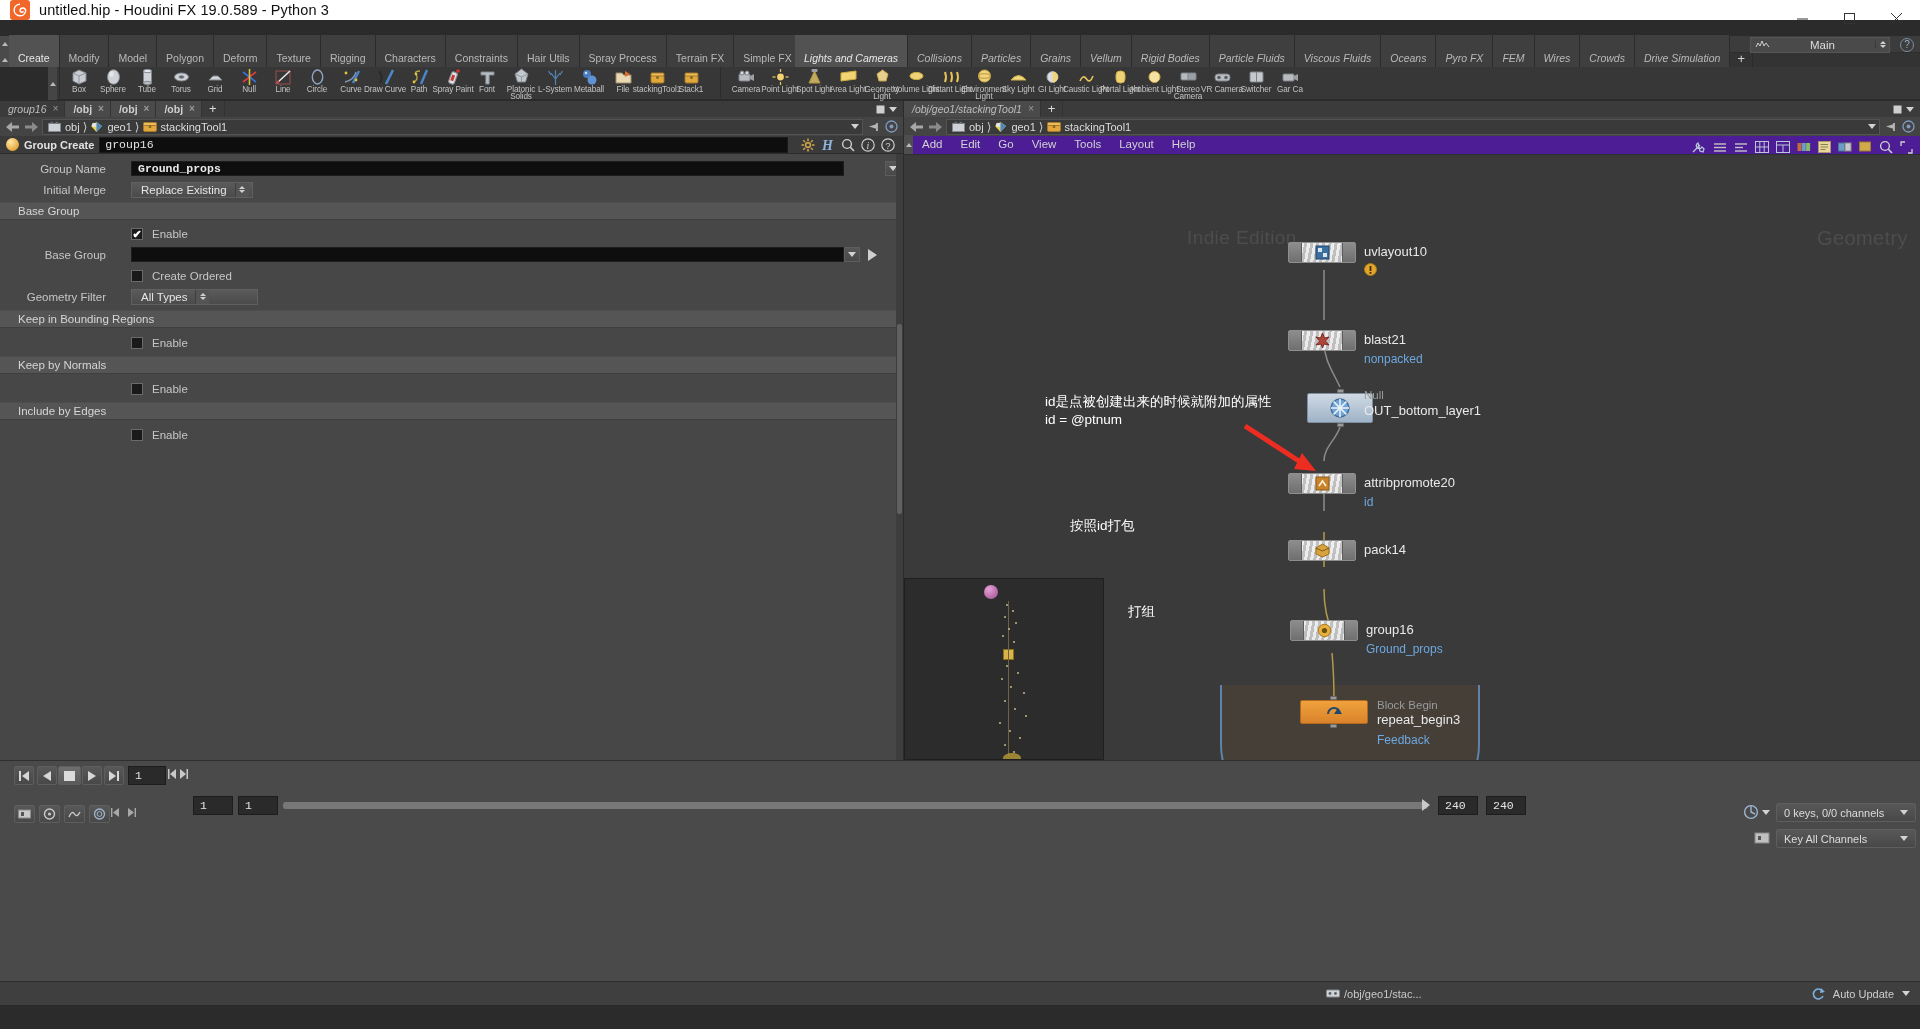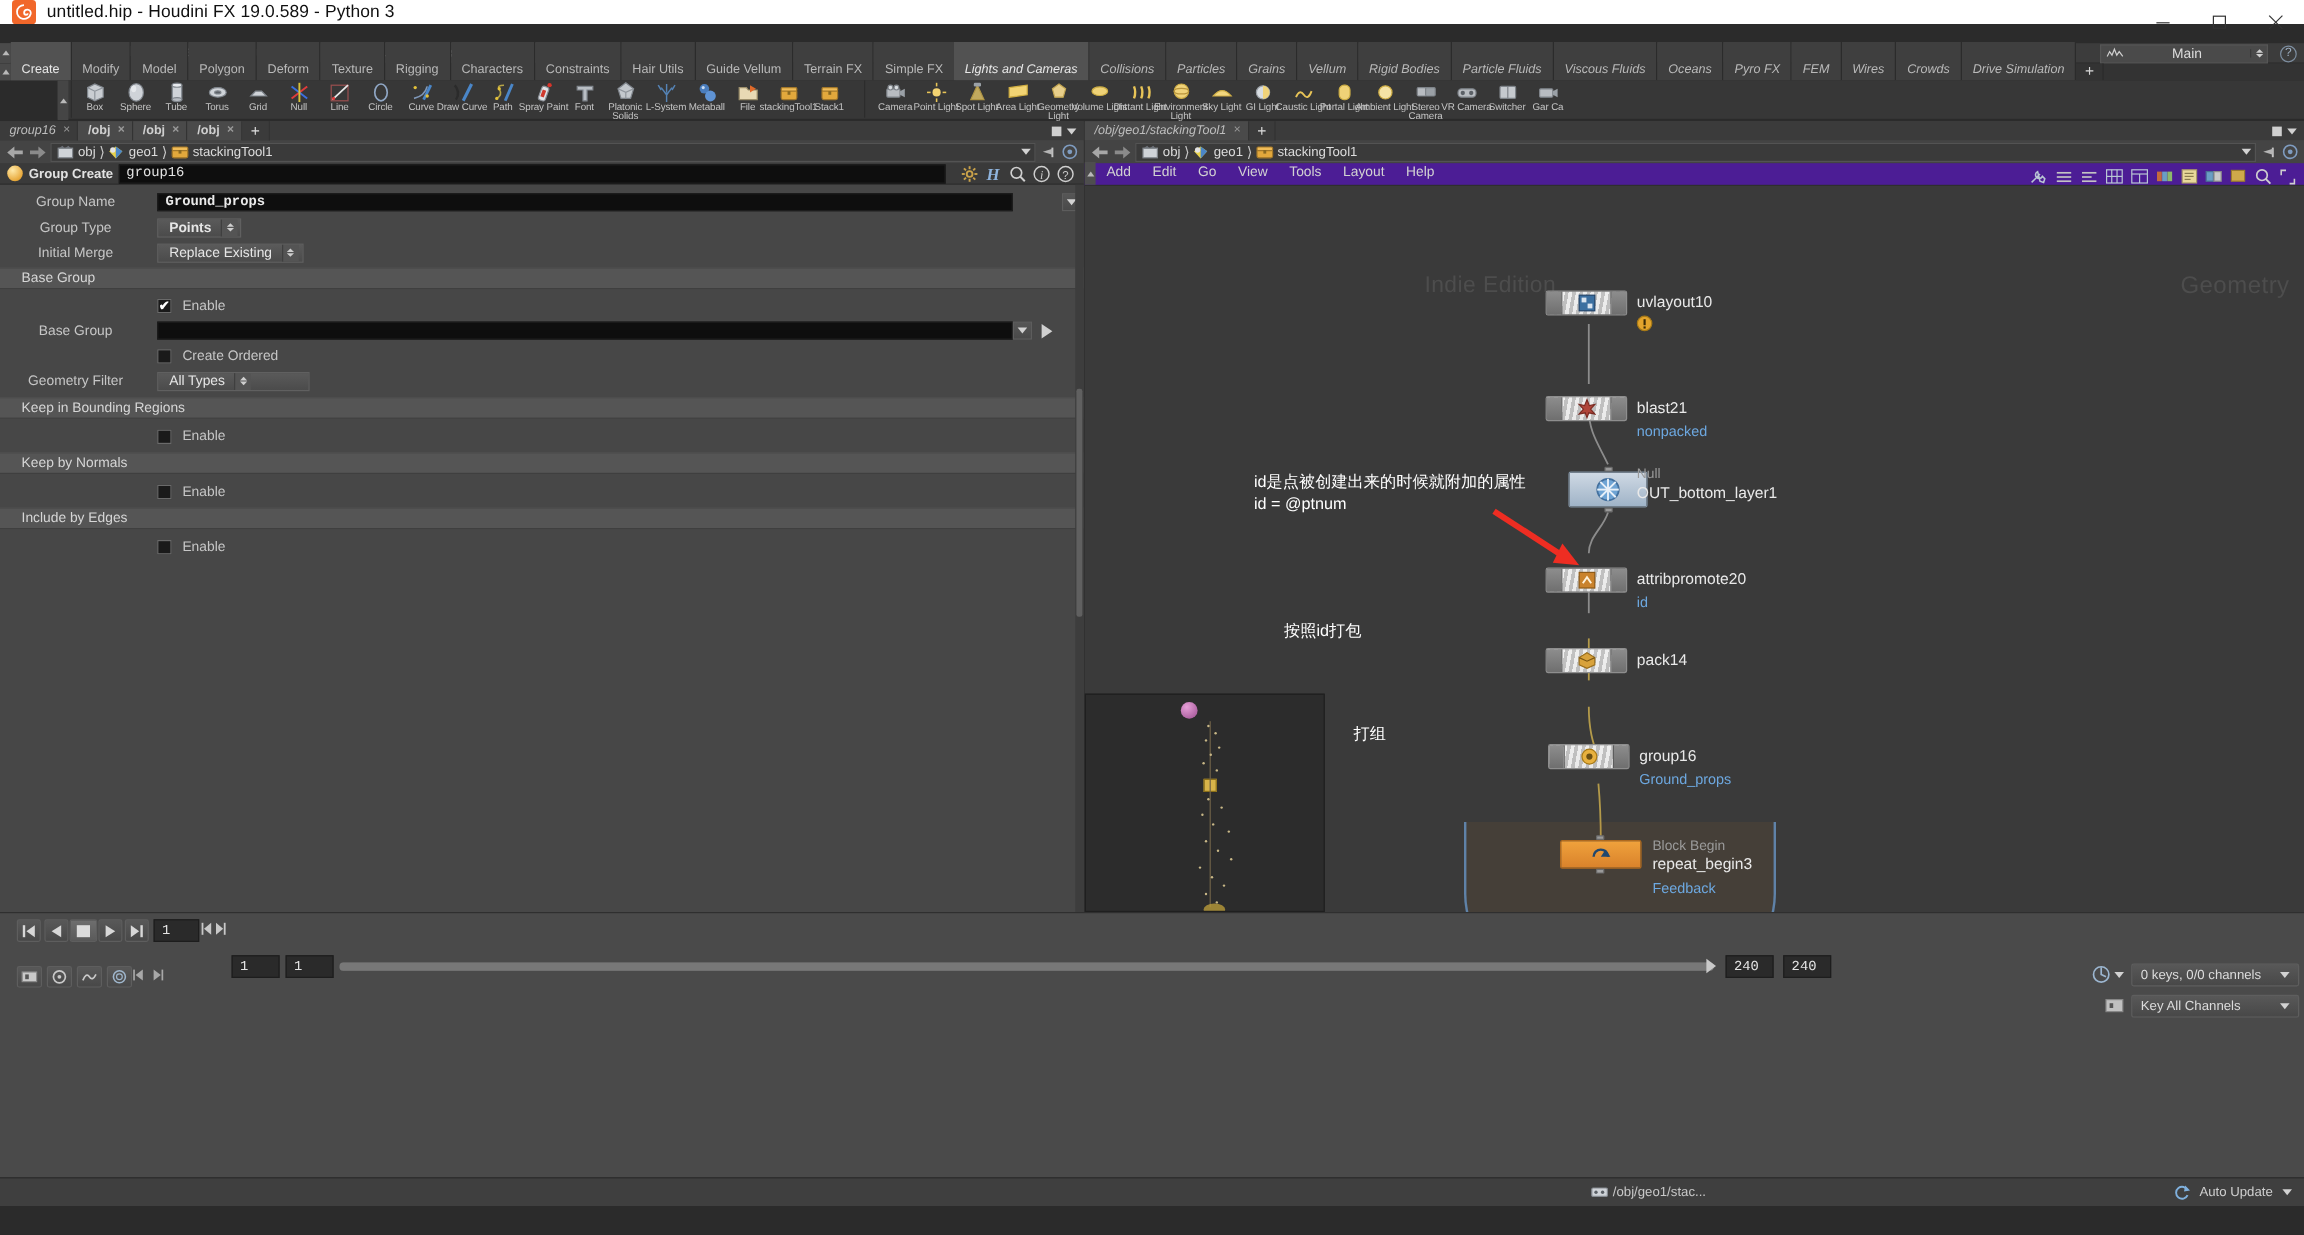--- a/index.html
+++ b/index.html
@@ -114,21 +114,21 @@
   .paramhdr .ntype{font-size:11px;font-weight:bold;color:#e2e2e2;}
   .paramhdr .nnamefield{
     flex:1; height:16px; background:#0e0e0e; border:1px solid #1b1b1b;
     font-family:"Liberation Mono", monospace; font-size:11.5px; color:#e3e3e3;
     display:flex;align-items:center;padding-left:5px; min-width:0;
   }
   .paramhdr .hicons{display:flex;align-items:center;gap:6px;padding:0 8px;}
 
   .params{ position:relative; background:#474747; height:calc(100% - 53px); overflow:hidden;}
   .prow{ display:flex; align-items:center; height:21px; }
-  .plabel{ width:131px; text-align:center; padding-right:5px; font-size:11.5px; color:#c6c6c6; flex:none;}
+  .plabel{ width:131px; text-align:right; padding-right:25px; font-size:11.5px; color:#c6c6c6; flex:none;}
   .ptext{
     height:15px; background:#0e0e0e; border:1px solid #1d1d1d;
     font-family:"Liberation Mono", monospace; font-size:11.5px; font-weight:bold; color:#eaeaea;
     display:flex; align-items:center; padding-left:6px;
   }
   .ptext.wide{ width:713px; }
   .pmenu{
     height:16px; background:linear-gradient(#5a5a5a,#4b4b4b); border:1px solid #606060;
     display:flex; align-items:center; font-size:11.5px; font-weight:bold; color:#e6e6e6;
   }
@@ -349,21 +349,21 @@
     <div class="stab sel">Create</div>
     <div class="stab">Modify</div>
     <div class="stab">Model</div>
     <div class="stab">Polygon</div>
     <div class="stab">Deform</div>
     <div class="stab">Texture</div>
     <div class="stab">Rigging</div>
     <div class="stab">Characters</div>
     <div class="stab">Constraints</div>
     <div class="stab">Hair Utils</div>
-    <div class="stab">Guide Vellum</div>
+    <div class="stab">Spray Process</div>
     <div class="stab">Terrain FX</div>
     <div class="stab">Simple FX</div>
     <div class="stab">Cloud FX</div>
     <div class="stab">Volume</div>
     <div class="stab plus">+</div>
     <div style="flex:1"></div>
   </div>
   <div class="lcgrp">
     <div class="stab sel">Lights and Cameras</div>
     <div class="stab">Collisions</div>
@@ -879,30 +879,20 @@
       <div style="height:4px"></div>
 
       <div class="prow">
         <div class="plabel">Group Name</div>
         <div class="ptext wide">Ground_props</div>
         <div class="dropcaret" style="margin-left:41px">
             <div class="caret-dn"></div>
           </div>
       </div>
 
-      <div class="prow">
-        <div class="plabel">Group Type</div>
-        <div class="pmenu" style="width:70px">
-          <div class="lbl">Points</div>
-          <div class="arrows">
-              <div class="spin-up"></div>
-              <div class="spin-dn"></div>
-            </div>
-        </div>
-      </div>
 
       <div class="prow">
         <div class="plabel">Initial Merge</div>
         <div class="pmenu" style="width:122px">
           <div class="lbl" style="font-weight:normal">Replace Existing</div>
           <div class="arrows">
               <div class="spin-up"></div>
               <div class="spin-dn"></div>
             </div>
         </div>

